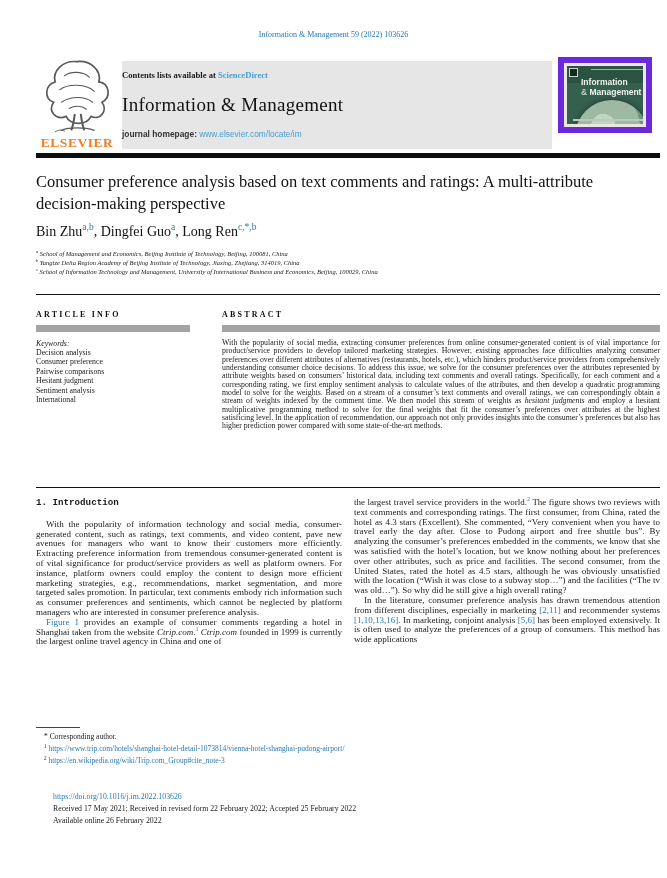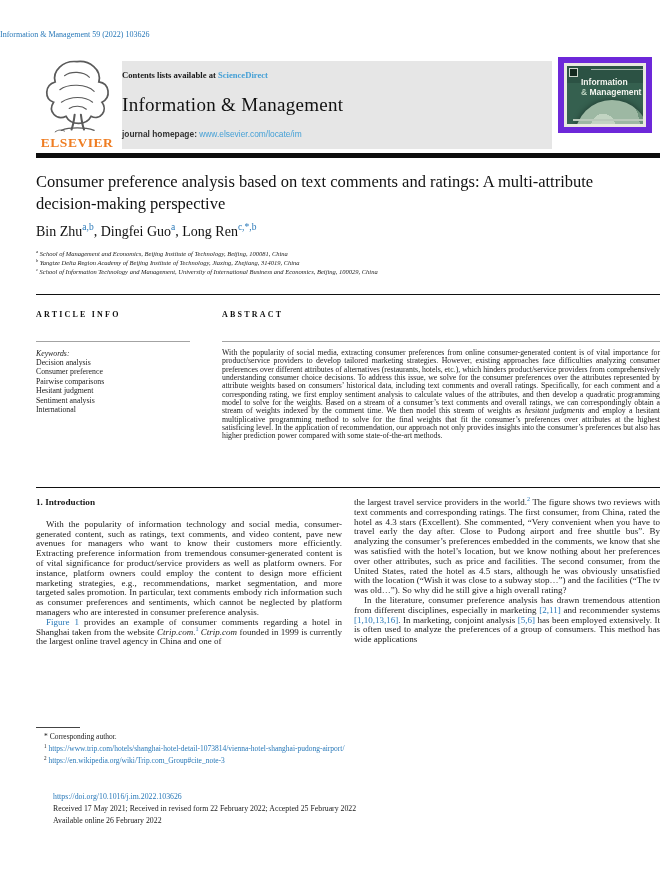--- a/index.html
+++ b/index.html
@@ -10,21 +10,21 @@
   }
   .abs{position:absolute;}
   .link{color:var(--link);}
   .link-light{color:var(--link-light);}
   .i{font-style:italic;}
   sup,.sup{font-size:68%;vertical-align:super;line-height:0;}
   .suplink{font-size:68%;vertical-align:super;line-height:0;color:var(--link);}
   .just{text-align:justify;text-justify:inter-word;hyphens:auto;}
 
   
-  .citation{top:30px;left:0;width:667px;text-align:left;font-size:8px;color:var(--link);}
+  .citation{top:30px;left:0;width:667px;text-align:center;font-size:8px;color:var(--link);}
 
   
   .logo-svg{left:38px;top:56px;width:78px;height:80px;}
   .elsevier-word{left:30px;top:135px;width:94px;text-align:center;
     font-size:13.5px;font-weight:bold;letter-spacing:.5px;color:var(--orange);}
   .gray-box{left:122px;top:61px;width:430px;height:88px;background:var(--header-gray);
     display:flex;flex-direction:column;align-items:flex-start;justify-content:space-between;
     padding:9px 0 10px 0;box-sizing:border-box;}
   .contents-line{font-size:8.6px;font-weight:bold;}
   .journal-title{font-size:19px;letter-spacing:.3px;color:#111;}
@@ -53,33 +53,33 @@
 
   
   .paper-title{left:36px;top:171px;width:600px;font-size:16.5px;line-height:21.5px;color:#111;}
   .authors{left:36px;top:224px;width:600px;font-size:14px;color:#111;}
   .affils{left:36px;top:250px;width:620px;font-size:6.5px;line-height:8.8px;font-style:italic;}
   .affils .sup{color:#1a1a1a;}
   .rule1{left:36px;top:294px;width:624px;height:1px;background:#111;}
 
   
   .sec-head{font-size:8px;font-weight:bold;letter-spacing:2.2px;color:#111;
-    border-bottom:1px solid #a3a3a3;padding-bottom:22px;}
+    border-bottom:7px solid #a3a3a3;padding-bottom:6px;}
   .article-info{left:36px;top:310px;width:154px;}
   .kw-label{margin-top:7px;font-size:7.8px;font-style:italic;}
   .kw-item{font-size:7.8px;line-height:9.4px;}
   .abstract{left:222px;top:310px;width:438px;}
   .abstract-text{margin-top:7px;font-size:7.8px;line-height:8.35px;}
   .rule2{left:36px;top:487px;width:624px;height:1px;background:#111;}
 
   
   .col{width:306px;font-size:9px;line-height:9.8px;}
   .col-left{left:36px;top:498px;}
   .col-right{left:354px;top:498px;}
-  .intro-head{font-size:9.2px;font-weight:bold;}
+  .intro-head{font-size:9.2px;font-weight:bold;font-family:Liberation Mono, monospace;}
   .col p{margin:0;}
   .col .pind{text-indent:10px;}
   .col .first{margin-top:12px;}
 
   
   .fn-sep{left:36px;top:727px;width:44px;height:1px;background:#444;}
   .footnotes{left:36px;top:731px;width:620px;font-size:7.5px;line-height:12px;}
   .footnotes .fline{padding-left:8px;}
   .bottom-block{left:53px;top:791px;width:620px;font-size:7.8px;line-height:12px;}
 </style>

